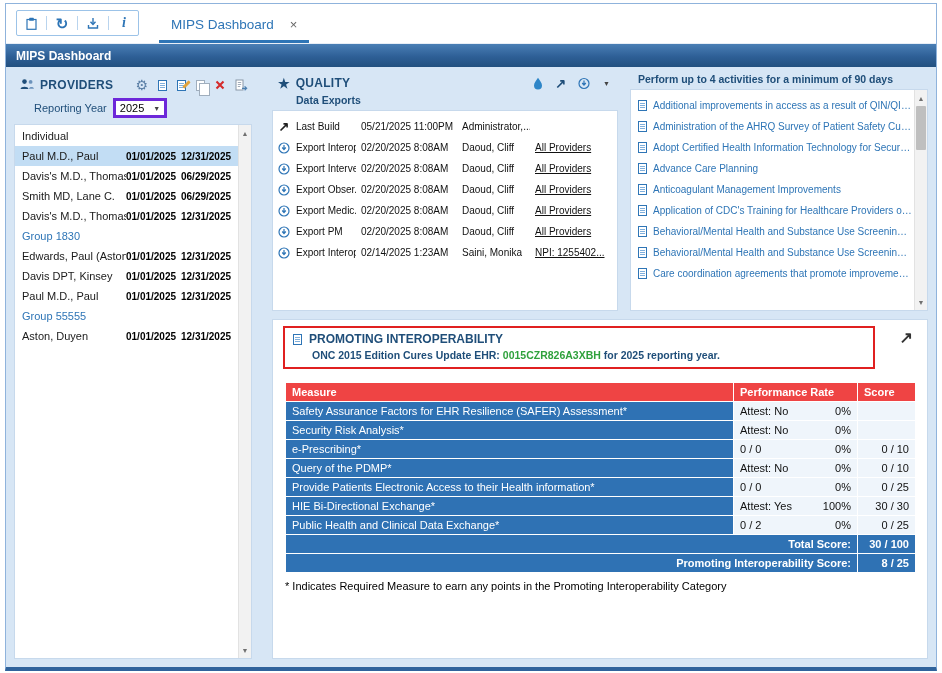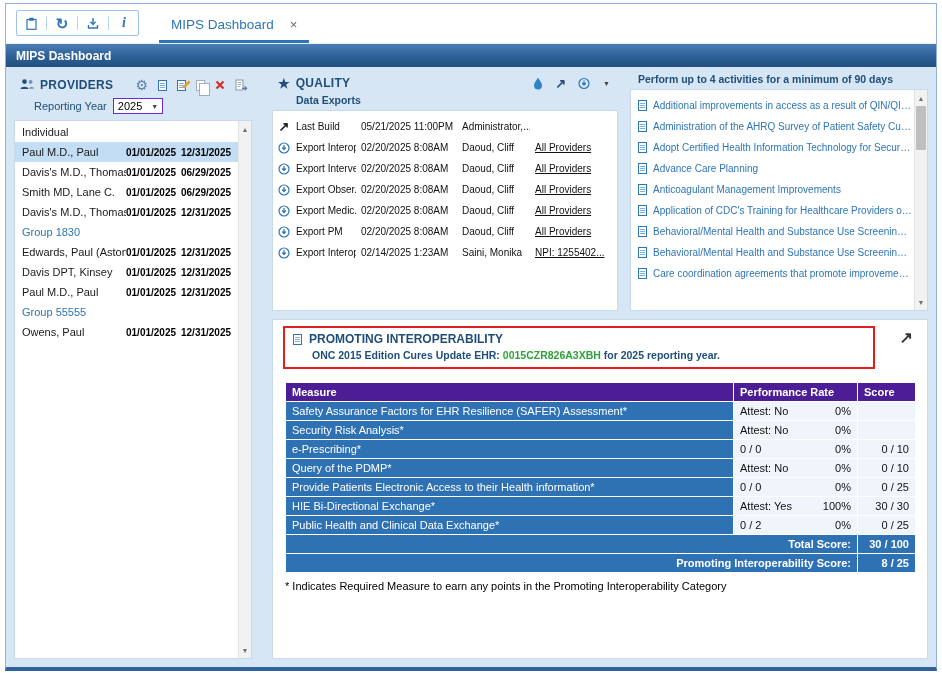--- a/index.html
+++ b/index.html
@@ -26,21 +26,21 @@
   .panel-head { display:flex; align-items:center; gap:6px; padding:3px 2px 4px 6px; }
   .panel-title { color:#1F4E79; font-weight:bold; font-size:12px; letter-spacing:.3px; white-space:nowrap; }
   .panel-sub { color:#1F4E79; font-size:10.5px; font-weight:bold; padding:0 0 4px 24px; white-space:nowrap; }
 
   
   .prov-panel { width:238px; display:flex; flex-direction:column; flex:0 0 auto;justify-content:center; }
   .prov-tools { display:flex; align-items:center; gap:10px; margin-left:auto; padding-right:2px; }
   .tool-ic { display:inline-flex; align-items:center; justify-content:center; cursor:pointer; position:relative; }
   .gear-glyph { color:#5B7FA6; font-size:14px; line-height:1; }
   .year-row { display:flex; align-items:center; gap:6px; padding:0 0 6px 20px; color:#1F4E79; font-size:11px; }
-  .year-select { background:#fff; border:1px solid #6d28d9; font-size:11px; padding:1px 4px; display:inline-flex; gap:9px; align-items:center; color:#000; cursor:pointer; }
+  .year-select { background:#fff; border:3px solid #6d28d9; font-size:11px; padding:1px 4px; display:inline-flex; gap:9px; align-items:center; color:#000; cursor:pointer; }
   .caret { font-size:7px; color:#444; }
   .prov-list-wrap { flex:1; background:#fff; border:1px solid #C7D9EC; position:relative; overflow:hidden; }
   .prov-list { position:absolute; inset:0 13px 0 0; padding:1px 0; overflow:hidden; }
   .prov-row { display:flex; align-items:center; height:20px; padding:0 2px 0 7px; font-size:11px; color:#1a1a1a; cursor:pointer; }
   .prov-row.selected { background:#C2DDF4; }
   .prov-row.group .prov-name { color:#2E75B6; }
   .prov-row.section .prov-name { color:#222; }
   .prov-name { flex:1; white-space:nowrap; overflow:hidden; }
   .prov-date { width:55px; font-size:10px; font-weight:bold; color:#000; white-space:nowrap; }
 
@@ -83,21 +83,21 @@
 
   
   .pi-panel { flex:1; background:#fff; border:1px solid #C7D9EC; position:relative; padding:6px 10px; overflow:hidden; }
   .pi-redbox { border:2px solid #E02020; width:592px; padding:4px 8px 6px 8px; }
   .pi-title-row { display:flex; align-items:center; gap:7px; }
   .pi-title { color:#1F4E79; font-weight:bold; font-size:12px; }
   .pi-sub { font-size:10.5px; font-weight:bold; color:#1F4E79; padding-left:19px; margin-top:3px; }
   .pi-code { color:#2FA13C; }
   .pi-expand { position:absolute; top:10px; right:14px; font-size:16px; color:#333; font-weight:bold; cursor:pointer; line-height:1; }
   .pi-table { border-collapse:collapse; table-layout:fixed; width:630px; margin:13px 0 0 2px; font-size:11px; }
-  .pi-table th { background:#4c1d95; color:#fff; font-weight:bold; text-align:left; padding:2px 6px; border:1px solid #fff; height:19px; }
+  .pi-table th { background:#ef4444; color:#fff; font-weight:bold; text-align:left; padding:2px 6px; border:1px solid #fff; height:19px; }
   .pi-table td { border:1px solid #fff; padding:2px 6px; height:19px; overflow:hidden; white-space:nowrap; }
   td.m { background:#2F72B4; color:#fff; }
   td.r { background:#EFF5FB; color:#111; }
   td.r .rflex { display:flex; justify-content:space-between; }
   td.s { background:#EFF5FB; color:#111; text-align:right; }
   tr.total td { background:#2F72B4; color:#fff; font-weight:bold; text-align:right; }
   .pi-foot { font-size:11px; color:#000; margin:7px 0 0 2px; }
 </style>
 </head>
 <body>
@@ -220,21 +220,21 @@
             <span class="prov-name">Paul M.D., Paul</span>
             <span class="prov-date">01/01/2025</span>
             <span class="prov-date">12/31/2025</span>
           </div>
           <div class="prov-row group">
             <span class="prov-name">Group 55555</span>
             <span class="prov-date"></span>
             <span class="prov-date"></span>
           </div>
           <div class="prov-row">
-            <span class="prov-name">Owens, Paul</span>
+            <span class="prov-name">Aston, Duyen</span>
             <span class="prov-date">01/01/2025</span>
             <span class="prov-date">12/31/2025</span>
           </div>
         </div>
         <div class="vscroll">
           <span class="vs-btn vs-up">▲</span>
           <span class="vs-btn vs-down">▼</span>
         </div>
       </div>
     </div>

